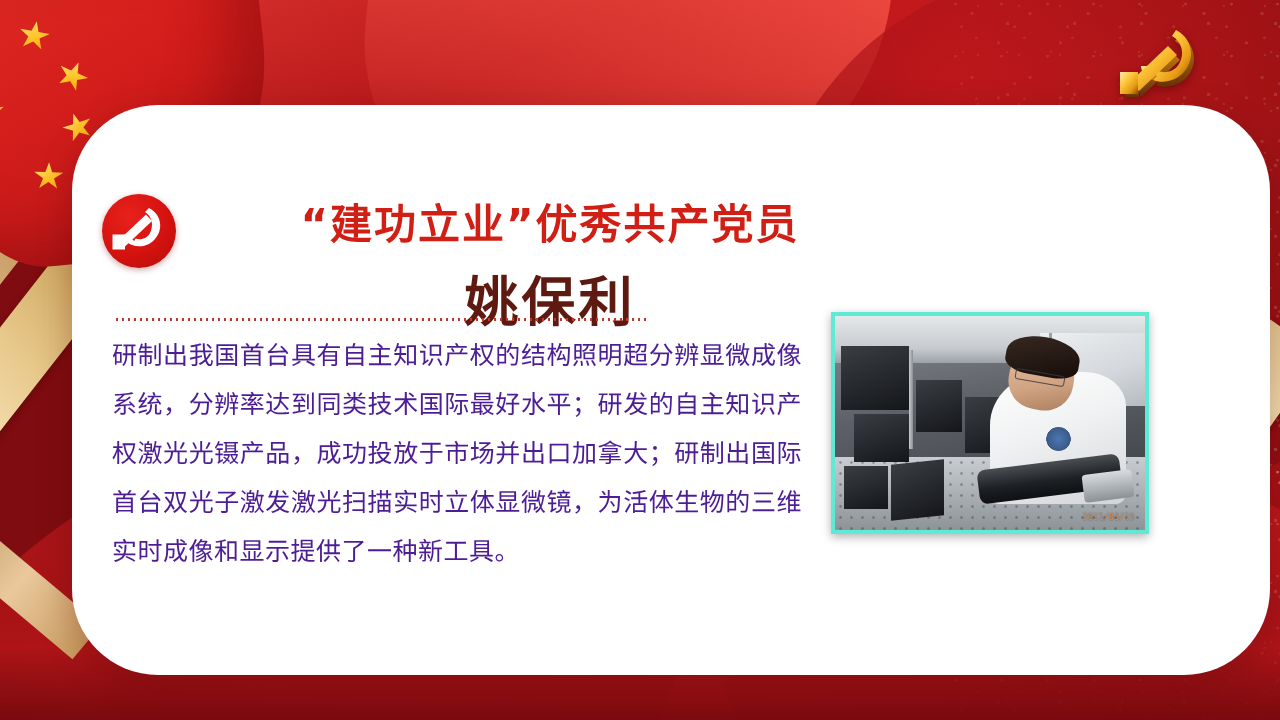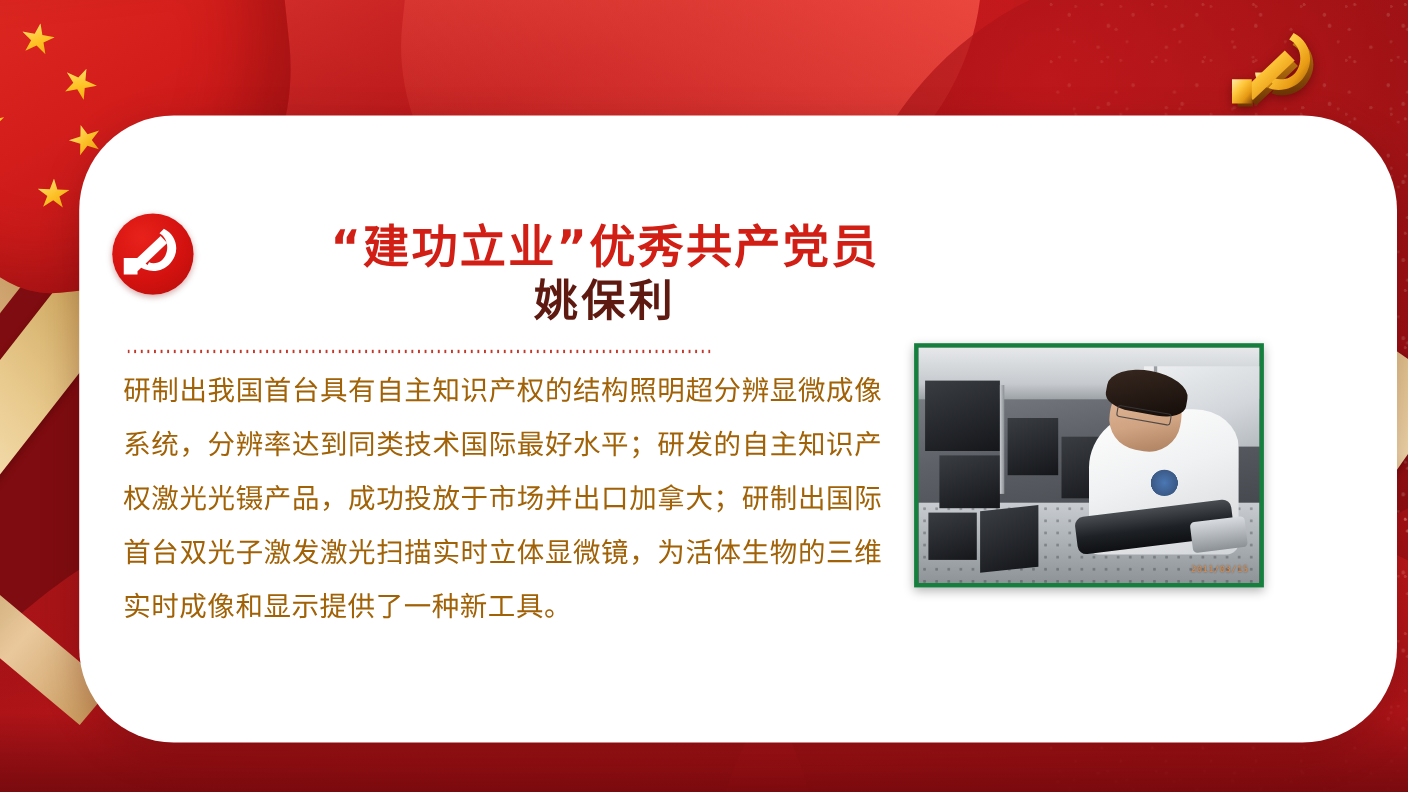--- a/index.html
+++ b/index.html
@@ -161,51 +161,51 @@
     position:absolute; left:128px; top:94px; width:700px;
     text-align:center;
   }
   .title-line1 {
     font-family:"DejaVu Sans","Liberation Sans",sans-serif;
     font-size:42px; font-weight:700; letter-spacing:2px;
     color:#D21F15; line-height:1.22; white-space:nowrap;
   }
   .title-line2 {
     font-family:"DejaVu Sans","Liberation Sans",sans-serif;
-    font-size:40px; font-weight:700; letter-spacing:3px;
-    color:#5E1A10; line-height:1.22; margin-top:0;
+    font-size:54px; font-weight:700; letter-spacing:3px;
+    color:#5E1A10; line-height:1.22; margin-top:20px;
   }
 
   
   .divider {
     position:absolute; left:44px; top:213px;
     width:530px; height:3px;
     background-image:linear-gradient(to right,#C0392B 0 2px, transparent 2px 6px);
     background-size:6px 3px; background-repeat:repeat-x;
   }
 
   
   .body-text {
     position:absolute; left:40px; top:226px;
     width:690px;
     font-family:"DejaVu Sans","Liberation Sans",sans-serif;
     font-size:25px;
     line-height:49px;
-    color:#a16207;
+    color:#4c1d95;
     text-align:justify;
     text-indent:0;
     letter-spacing:.5px;
   }
 
   
   .photo {
     position:absolute;
     left:759px; top:207px;
     width:318px; height:222px;
-    background:#15803d;
+    background:#5eead4;
     padding:4px;
     box-shadow:0 3px 9px rgba(0,0,0,.30);
     text-align:center;
   }
   .photo-inner {
     position:relative;
     width:100%; height:100%;
     overflow:hidden;
     background:linear-gradient(170deg,#8C9096 0%,#5E6268 40%,#32353A 100%);
   }

